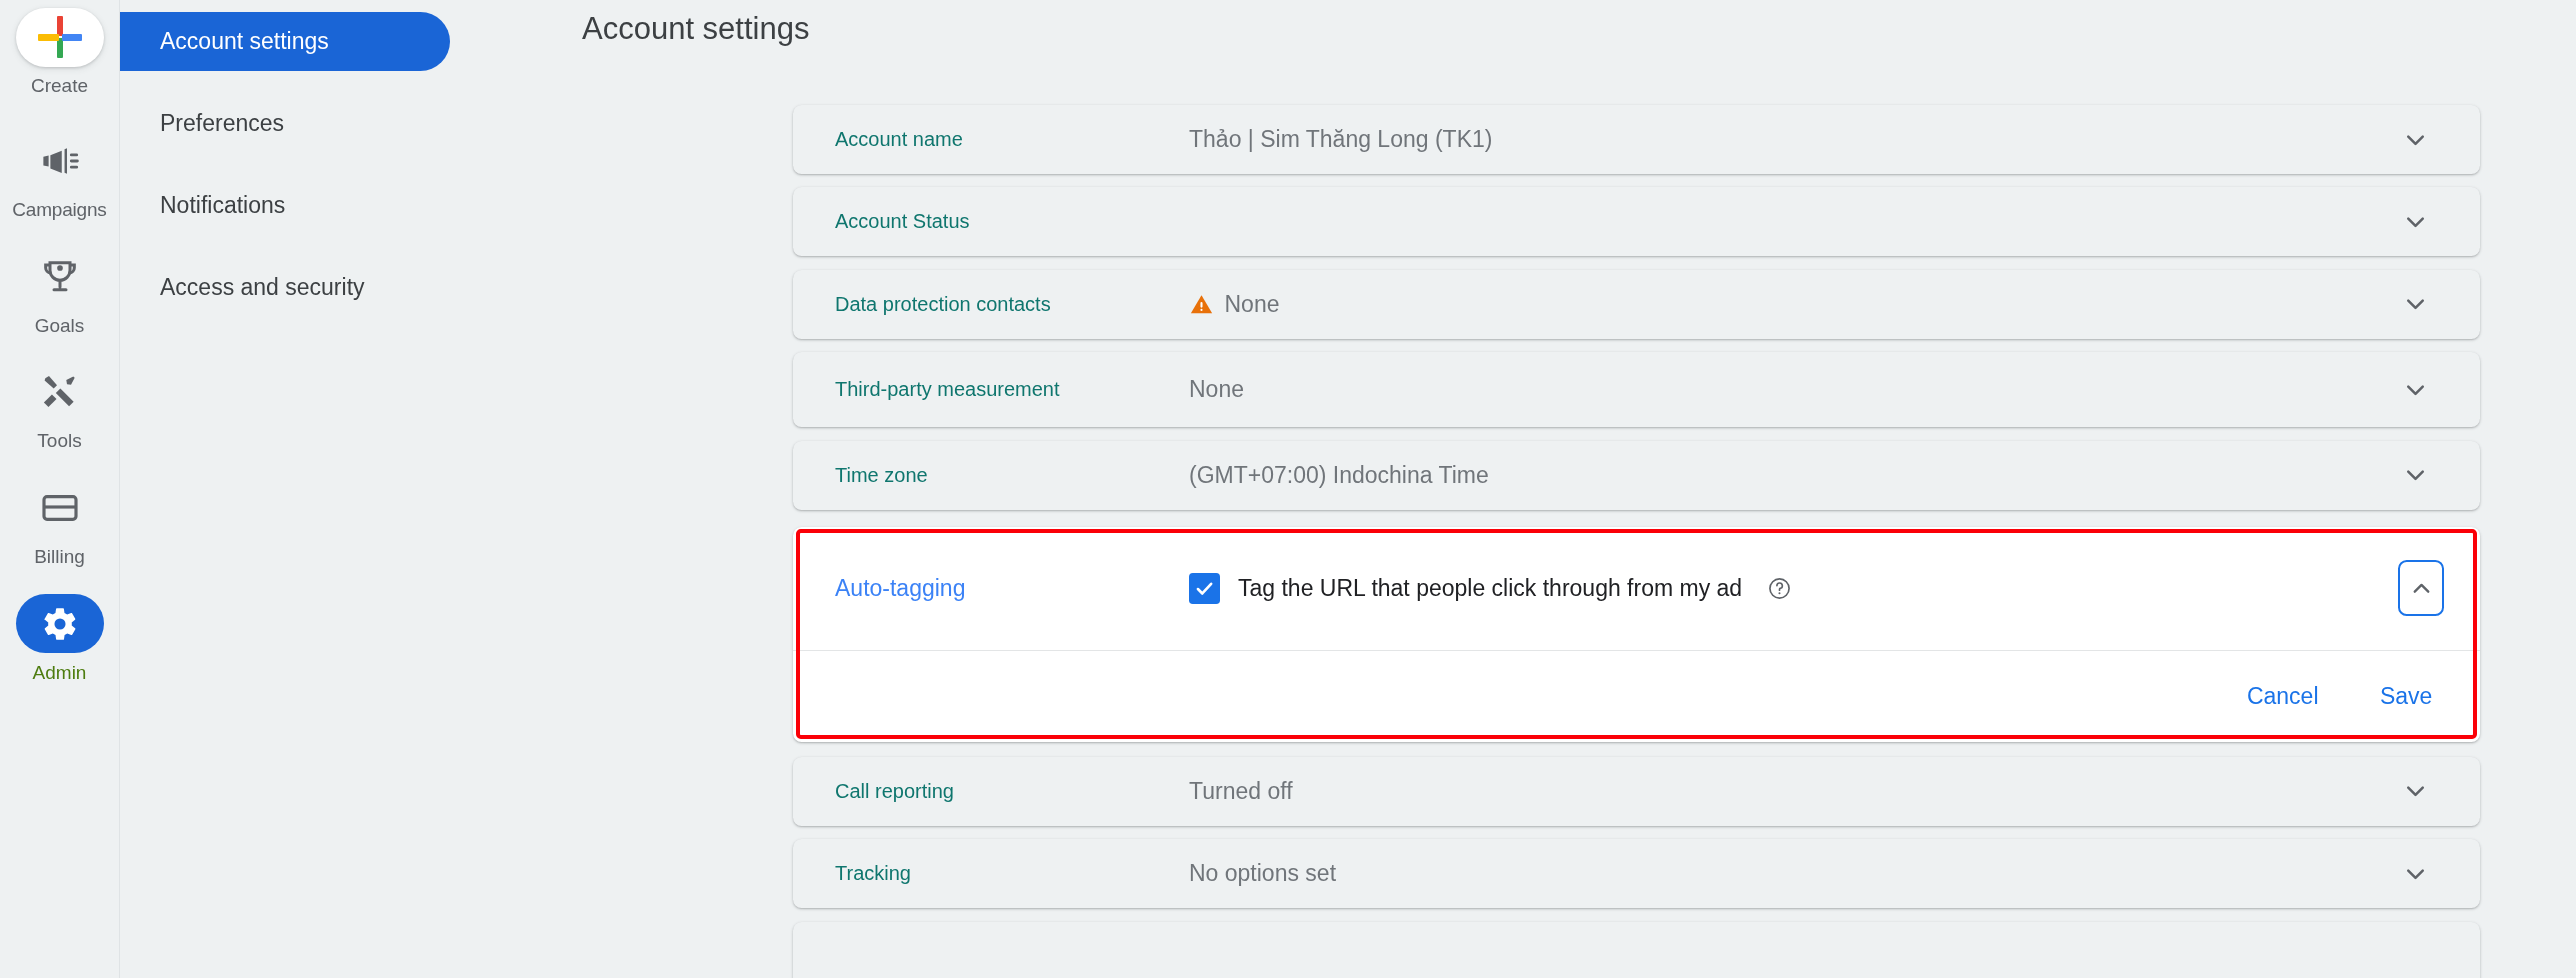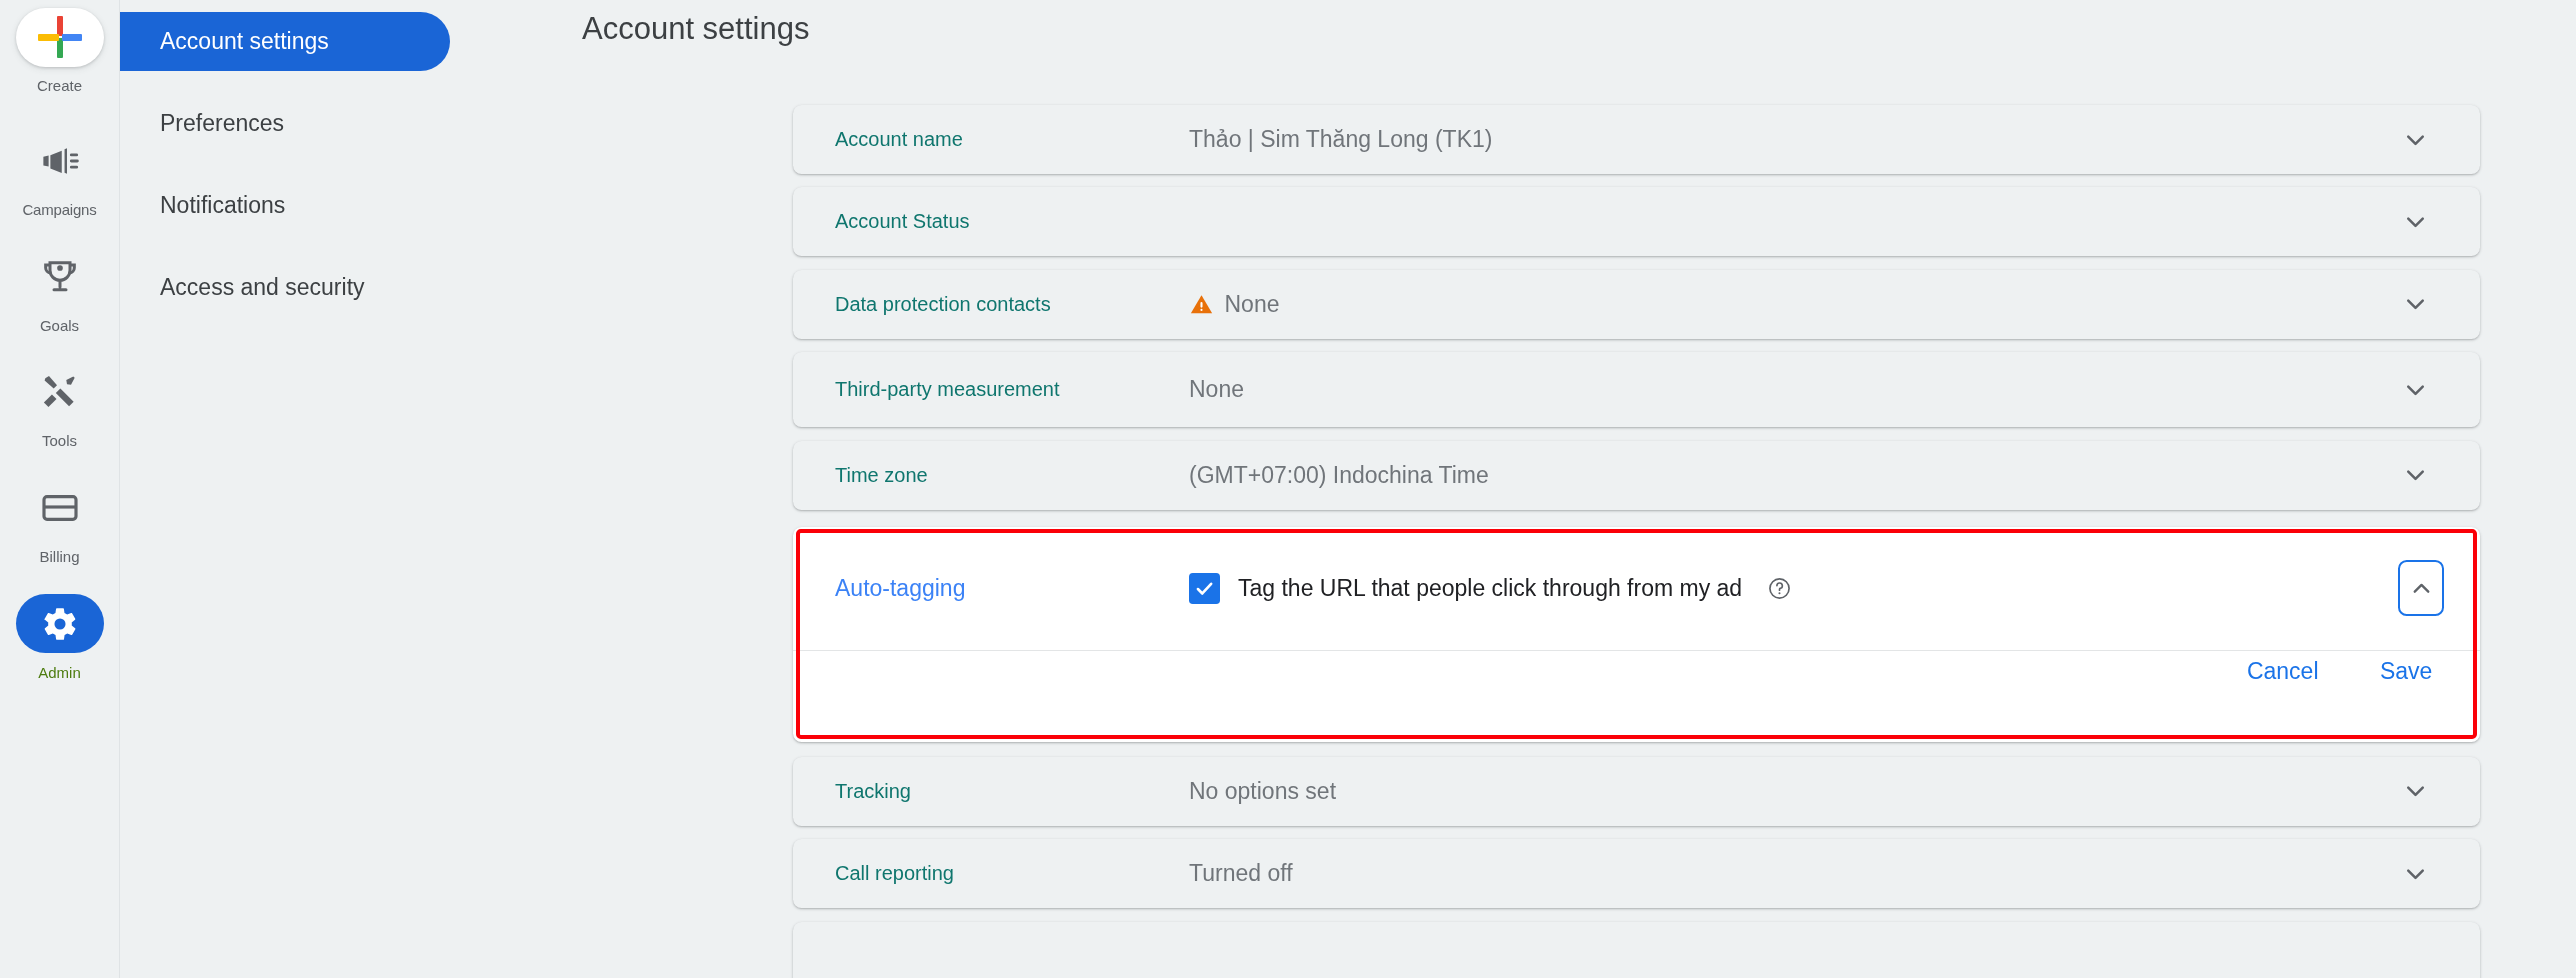--- a/index.html
+++ b/index.html
@@ -60,21 +60,21 @@
   .rail-item.create .rail-icon-wrap {
     background: #ffffff;
     box-shadow: 0 1px 2.9px rgba(60,64,67,.22), 0 1.9px 7.7px rgba(60,64,67,.10);
   }
 
   .rail-item.active .rail-icon-wrap {
     background: #1a65d6;
   }
 
   .rail-label {
-    font-size: 15px;
+    font-size: 19px;
     line-height: 25px;
     color: #5f6368;
     margin-top: 6.7px;
     white-space: nowrap;
     font-weight: 400;
   }
 
   .rail-item.active .rail-label {
     color: #4d7c0f;
     font-weight: 500;
@@ -296,21 +296,21 @@
 
   .exp-divider {
     height: 1px;
     background: #e3e5e6;
     width: 100%;
   }
 
   .exp-footer {
     height: 91px;
     display: flex;
-    align-items: flex-start;
+    align-items: center;
     justify-content: flex-end;
     padding-right: 42px;
     gap: 50px;
   }
 
   .text-btn {
     font-size: 23px;
     color: #1a73e8;
     font-weight: 500;
     cursor: pointer;
@@ -513,44 +513,44 @@
           <div class="exp-footer">
             <button class="text-btn">Cancel</button>
             <button class="text-btn">Save</button>
           </div>
 
         </div>
         <div class="highlight-box"></div>
       </div>
 
       <div class="row-card">
+        <div class="row-label">Call reporting</div>
+        <div class="row-value">
+          <span>Turned off</span>
+        </div>
+        <span class="chev">
+          <svg width="29" height="29" viewBox="0 0 24 24">
+              <path fill="none" stroke="#5f6368" stroke-width="2.1" stroke-linecap="round" stroke-linejoin="round" d="M6 9.2l6 6 6-6"></path>
+            </svg>
+        </span>
+      </div>
+
+      <div class="row-card">
         <div class="row-label">Tracking</div>
         <div class="row-value">
           <span>No options set</span>
         </div>
         <span class="chev">
           <svg width="29" height="29" viewBox="0 0 24 24">
               <path fill="none" stroke="#5f6368" stroke-width="2.1" stroke-linecap="round" stroke-linejoin="round" d="M6 9.2l6 6 6-6"></path>
             </svg>
         </span>
       </div>
 
       <div class="row-card">
-        <div class="row-label">Call reporting</div>
-        <div class="row-value">
-          <span>Turned off</span>
-        </div>
-        <span class="chev">
-          <svg width="29" height="29" viewBox="0 0 24 24">
-              <path fill="none" stroke="#5f6368" stroke-width="2.1" stroke-linecap="round" stroke-linejoin="round" d="M6 9.2l6 6 6-6"></path>
-            </svg>
-        </span>
-      </div>
-
-      <div class="row-card">
         <div class="row-label"></div>
         <div class="row-value"></div>
       </div>
 
     </div>
   </main>
 
 </div>
 
 

